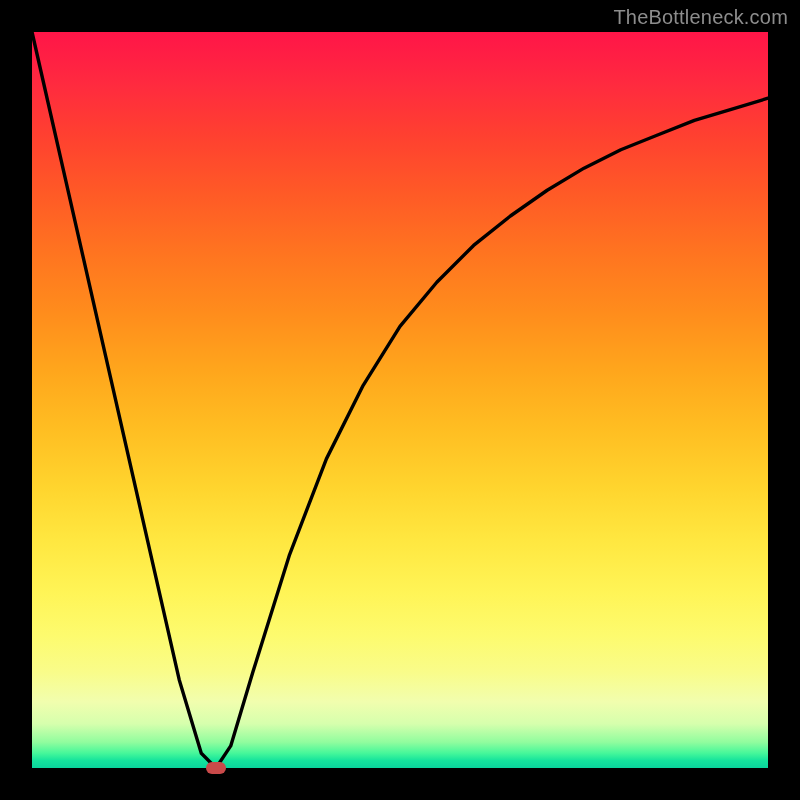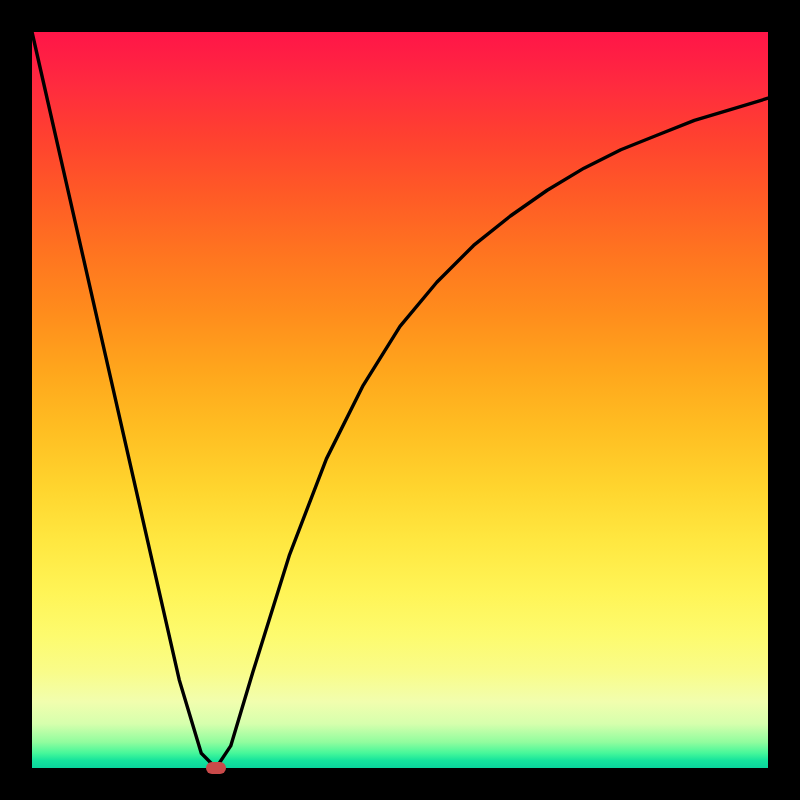--- a/index.html
+++ b/index.html
@@ -84,13 +84,14 @@
 
 <div class="frame">
 
   <div class="plot">
     <svg class="curve-svg" viewBox="0 0 736 736" preserveAspectRatio="none">
       <path id="curve" class="curve-path" d="M 0.00 0.00 L 36.80 161.92 L 73.60 323.84 L 110.40 485.76 L 147.20 647.68 L 169.28 721.28 L 184.00 736.00 L 198.72 713.92 L 220.80 640.32 L 257.60 522.56 L 294.40 426.88 L 331.20 353.28 L 368.00 294.40 L 404.80 250.24 L 441.60 213.44 L 478.40 184.00 L 515.20 158.24 L 552.00 136.16 L 588.80 117.76 L 625.60 103.04 L 662.40 88.32 L 699.20 77.28 L 736.00 66.24"></path>
     </svg>
     <div id="marker" class="marker" style="left: 184px; top: 736px; background: rgb(201, 74, 74);"></div>
   </div>
 
+  <div class="watermark">TheBottleneck.com</div>
 </div>
 
 </body></html>

